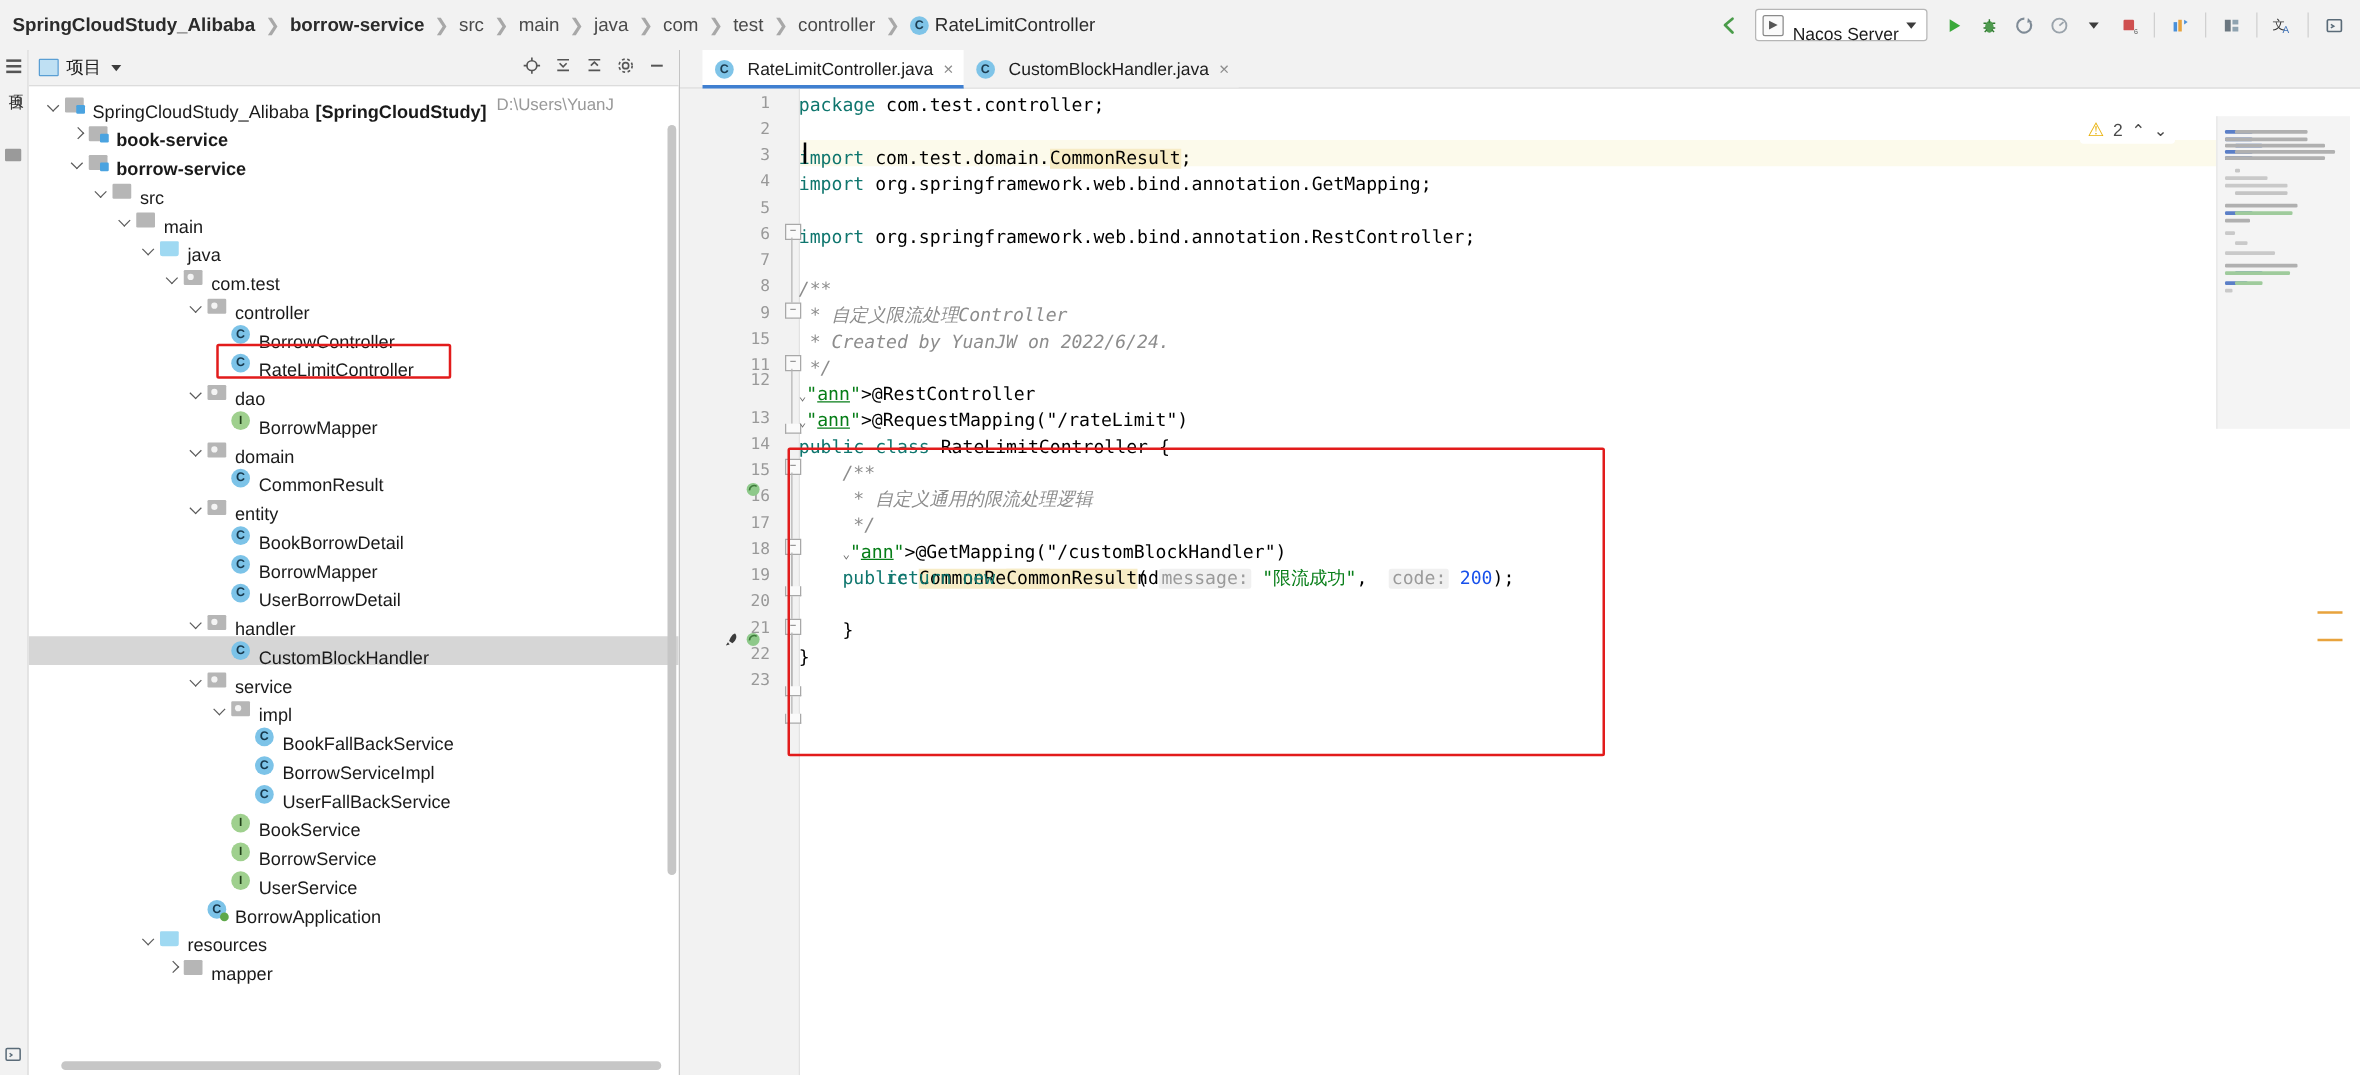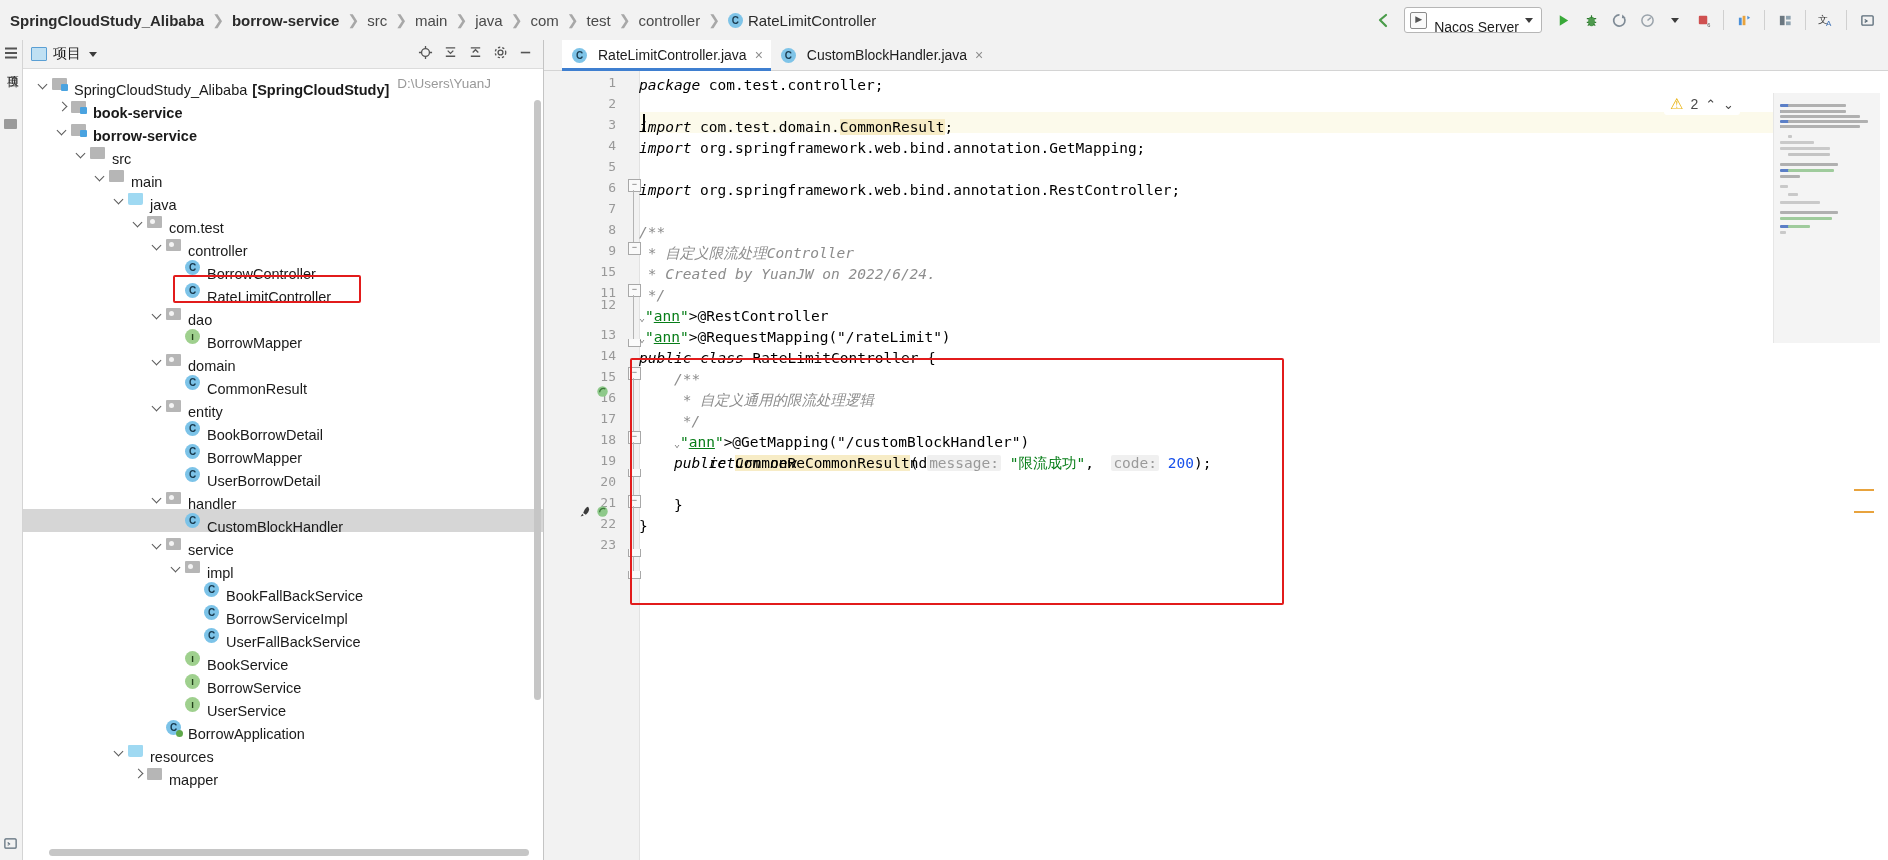--- a/index.html
+++ b/index.html
@@ -164,21 +164,21 @@
   .foldend{position:absolute;left:84px;width:11px;height:7px;border:1px solid #a8a8a8;border-top:none;background:#fafafa;}
 
   .codelines{position:absolute;left:95px;top:0;right:0;height:790px;}
   .cl{
     position:absolute;left:0;height:21px;line-height:21px;white-space:pre;
     font-family:"DejaVu Sans Mono", monospace;font-size:14.5px;color:#000;
   }
   .hl-line{position:absolute;left:0;width:1249px;height:21px;background:#fcfaeb;}
   .caret-bar{position:absolute;width:1.6px;height:17px;background:#000;}
 
-  .kw{color:#000000;font-style:italic;}
+  .kw{color:#0f766e;}
   .str{color:#067d17;}
   .num{color:#1750eb;}
   .cmt{color:#8c8c8c;font-style:italic;}
   .lnk{color:#067d17;text-decoration:underline;}
   .hint{color:#9a9a9a;background:#f0f0f0;border-radius:2px;padding:0 2px;}
   .hili{background:#f7ecc6;}
   .dncar{display:inline-block;color:#6f6f6f;font-size:10px;}
 
   .redbox-code{
     position:absolute;border:2.5px solid #e21b1b;border-radius:2px;pointer-events:none;

